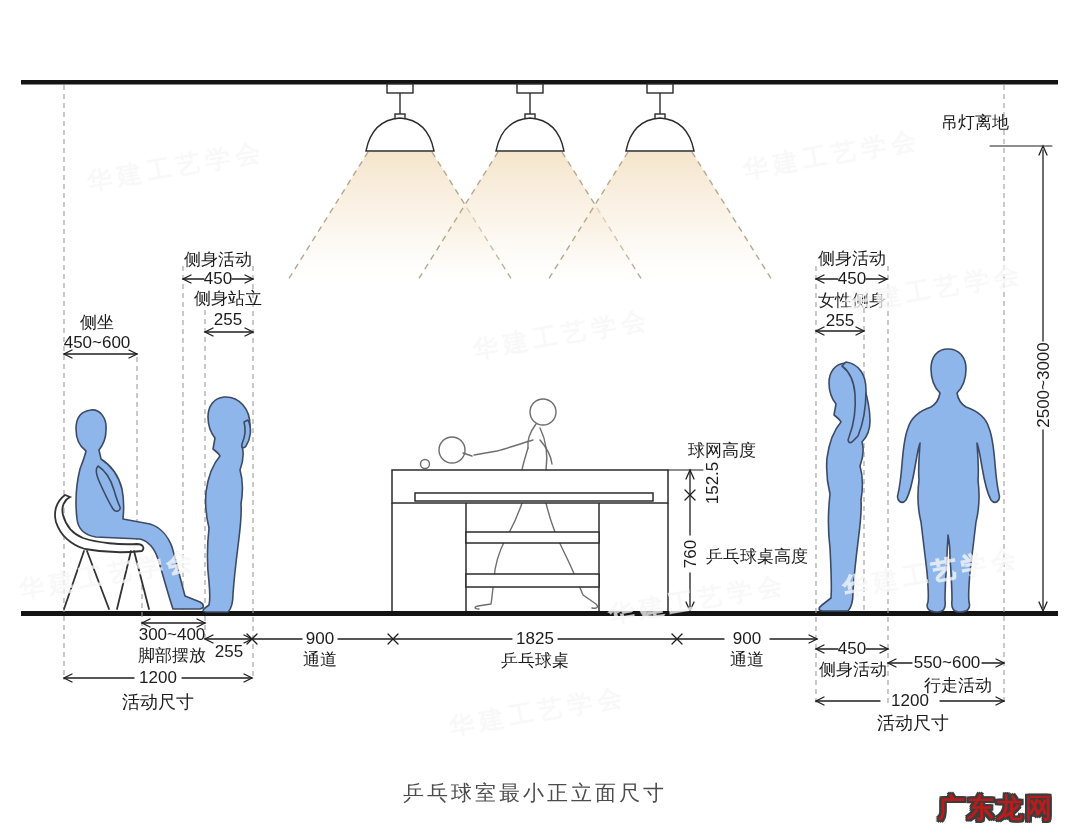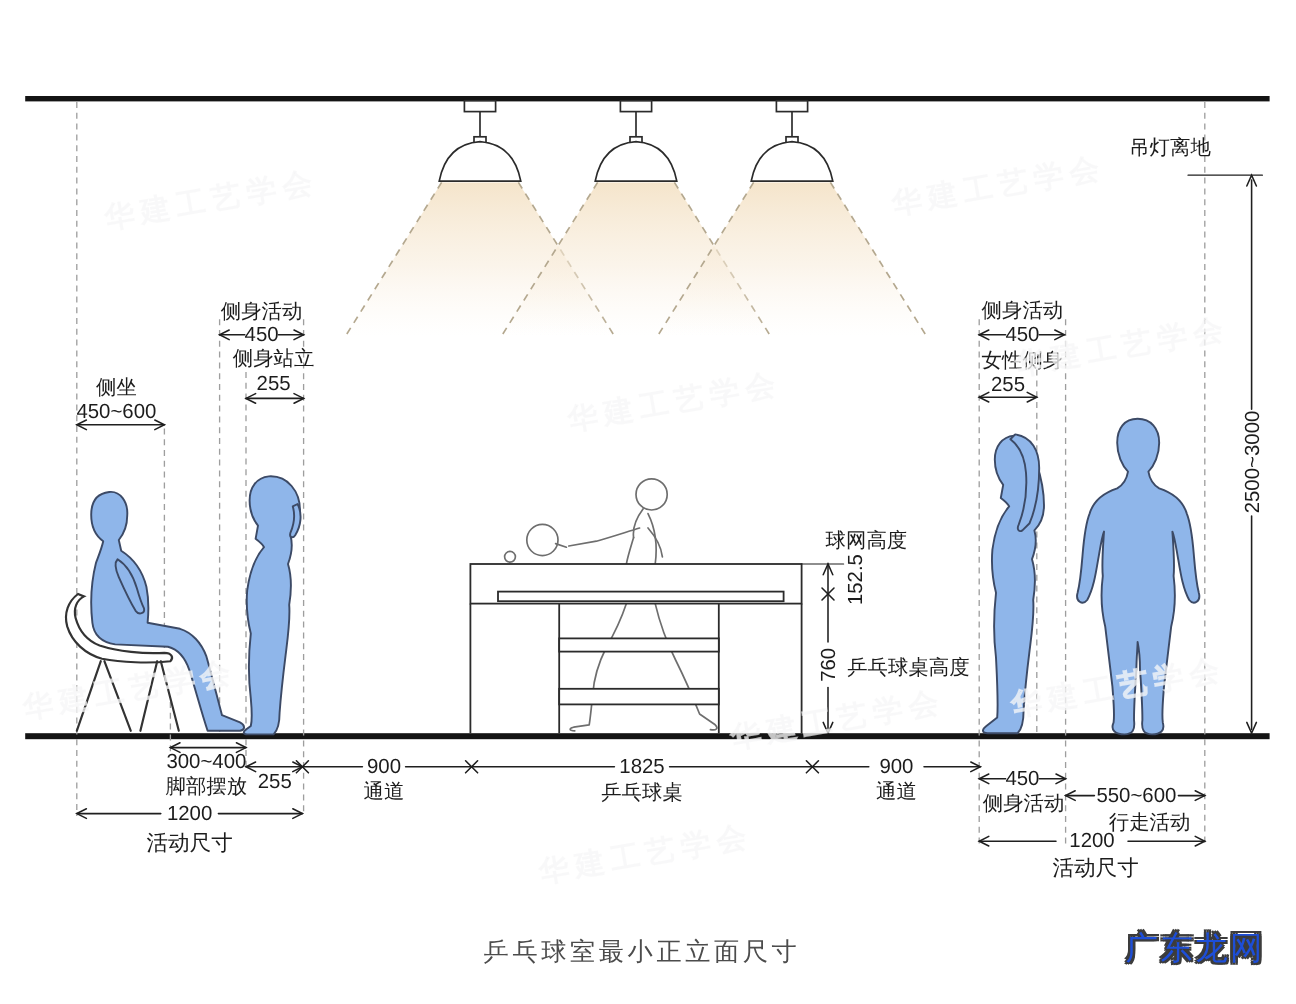--- a/index.html
+++ b/index.html
@@ -6,22 +6,22 @@
   .stage{position:relative;width:1080px;height:837px;background:#ffffff;overflow:hidden;
          font-family:"Liberation Sans","DejaVu Sans",sans-serif;}
   svg text{font-family:"Liberation Sans","DejaVu Sans",sans-serif;fill:#1c1c1c;}
   .dim{font-size:17px;}
   .lbl{font-size:17px;}
   .big{font-size:18px;}
   .ttl{font-size:21px;fill:#4c4c4c;letter-spacing:3px;}
   .wm{position:absolute;font-size:25px;font-weight:bold;letter-spacing:5px;
       color:rgba(206,206,208,0.38);-webkit-text-stroke:1px rgba(255,255,255,0.65);
       transform:rotate(-10deg);white-space:nowrap;pointer-events:none;}
-  .badge{position:absolute;left:938px;top:772px;font-size:27px;font-weight:normal;letter-spacing:2px;
-      color:#1d4ed8;white-space:nowrap;
+  .badge{position:absolute;left:938px;top:790px;font-size:27px;font-weight:bold;letter-spacing:2px;
+      color:#b91c1c;white-space:nowrap;
       text-shadow:-2px -2px 0 #3c3c3c,2px -2px 0 #3c3c3c,-2px 2px 0 #3c3c3c,2px 2px 0 #3c3c3c,
                   0 -2px 0 #3c3c3c,0 2px 0 #3c3c3c,-2px 0 0 #3c3c3c,2px 0 0 #3c3c3c;}
 </style>
 </head>
 <body>
 
 <div class="stage">
 <svg width="1080" height="837" viewBox="0 0 1080 837">
   <defs>
     <linearGradient id="beam" x1="0" y1="0" x2="0" y2="1">

